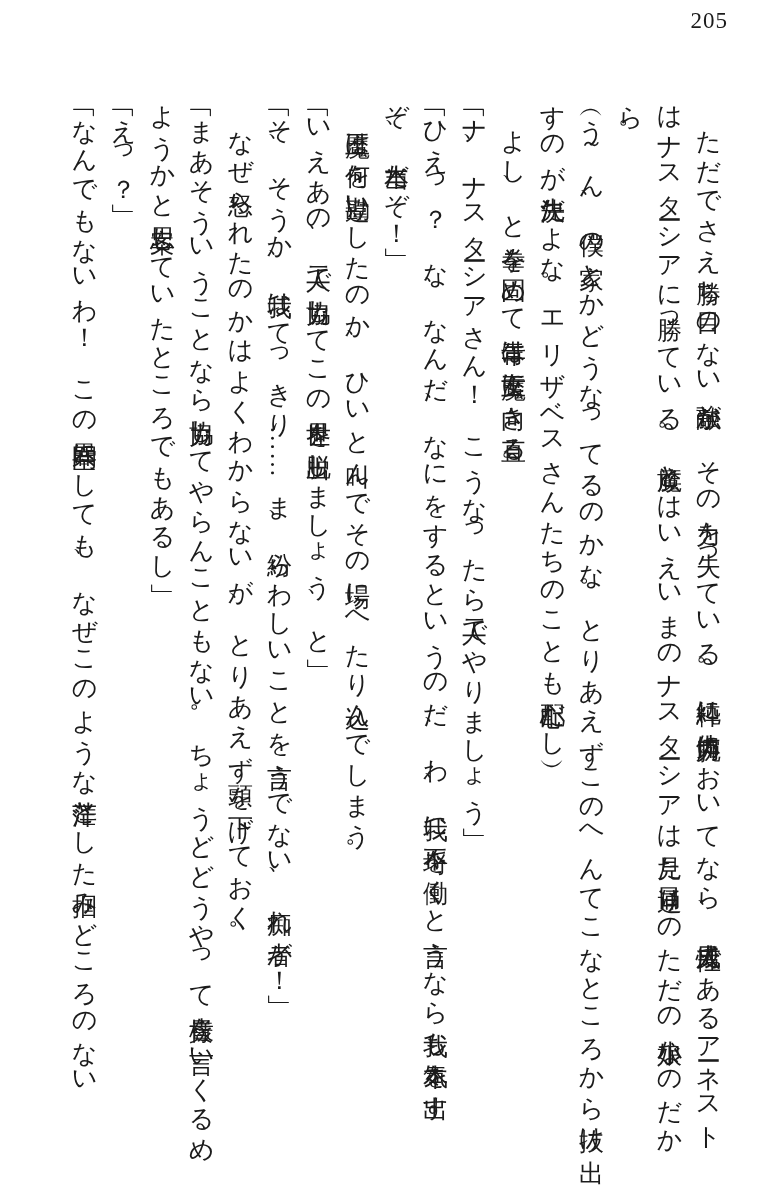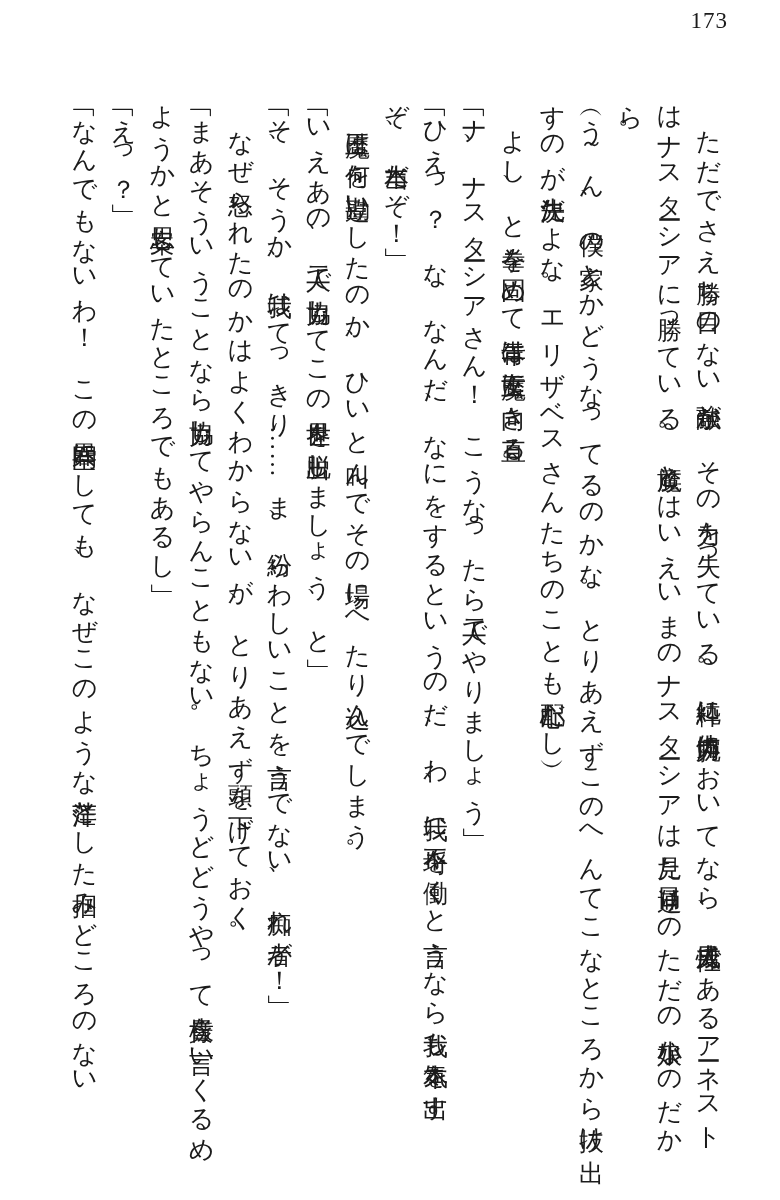--- a/index.html
+++ b/index.html
@@ -49,21 +49,21 @@
     text-indent: 1em;
   }
   .para.bracket-open {
     text-indent: 0.5em;
   }
 </style>
 </head>
 <body>
 
 <div class="book-page">
-  <div class="page-number">173</div>
+  <div class="page-number">205</div>
   <div class="text-area">
       <p class="para">ただでさえ勝ち目のない強敵が、その力を失っている。純粋に体力腕力においてなら、成人男性であるアーネストはナスターシアに勝っている。魔族とはいえいまのナスターシアは見た目通りのただの小娘なのだから。</p>
       <p class="para bracket-open">（う～ん、僕の家とかどうなってるのかな。とりあえずこのへんてこなところから抜け出すのが先決だよな。エリザベスさんたちのことも心配だし）</p>
       <p class="para">よし、と拳を固めて青年は女魔王に向き直る。</p>
       <p class="para bracket-open">「ナ、ナスターシアさん！　こうなったら二人でやりましょう」</p>
       <p class="para bracket-open">「ひえっ？　な、なんだ、なにをするというのだ、わ、我に不埒を働くと言うなら我も本気を出すぞ、本当だぞ！」</p>
       <p class="para">魔王は何を勘違いしたのか、ひいと叫んでその場にへたり込んでしまう。</p>
       <p class="para bracket-open">「いえあの、二人で協力してこの世界を脱出しましょう、と」</p>
       <p class="para bracket-open">「そ、そうか、我はてっきり……ま、紛らわしいことを言うでない、痴れ者が！」</p>
       <p class="para">なぜ怒られたのかはよくわからないが、とりあえず頭を下げておく。</p>

